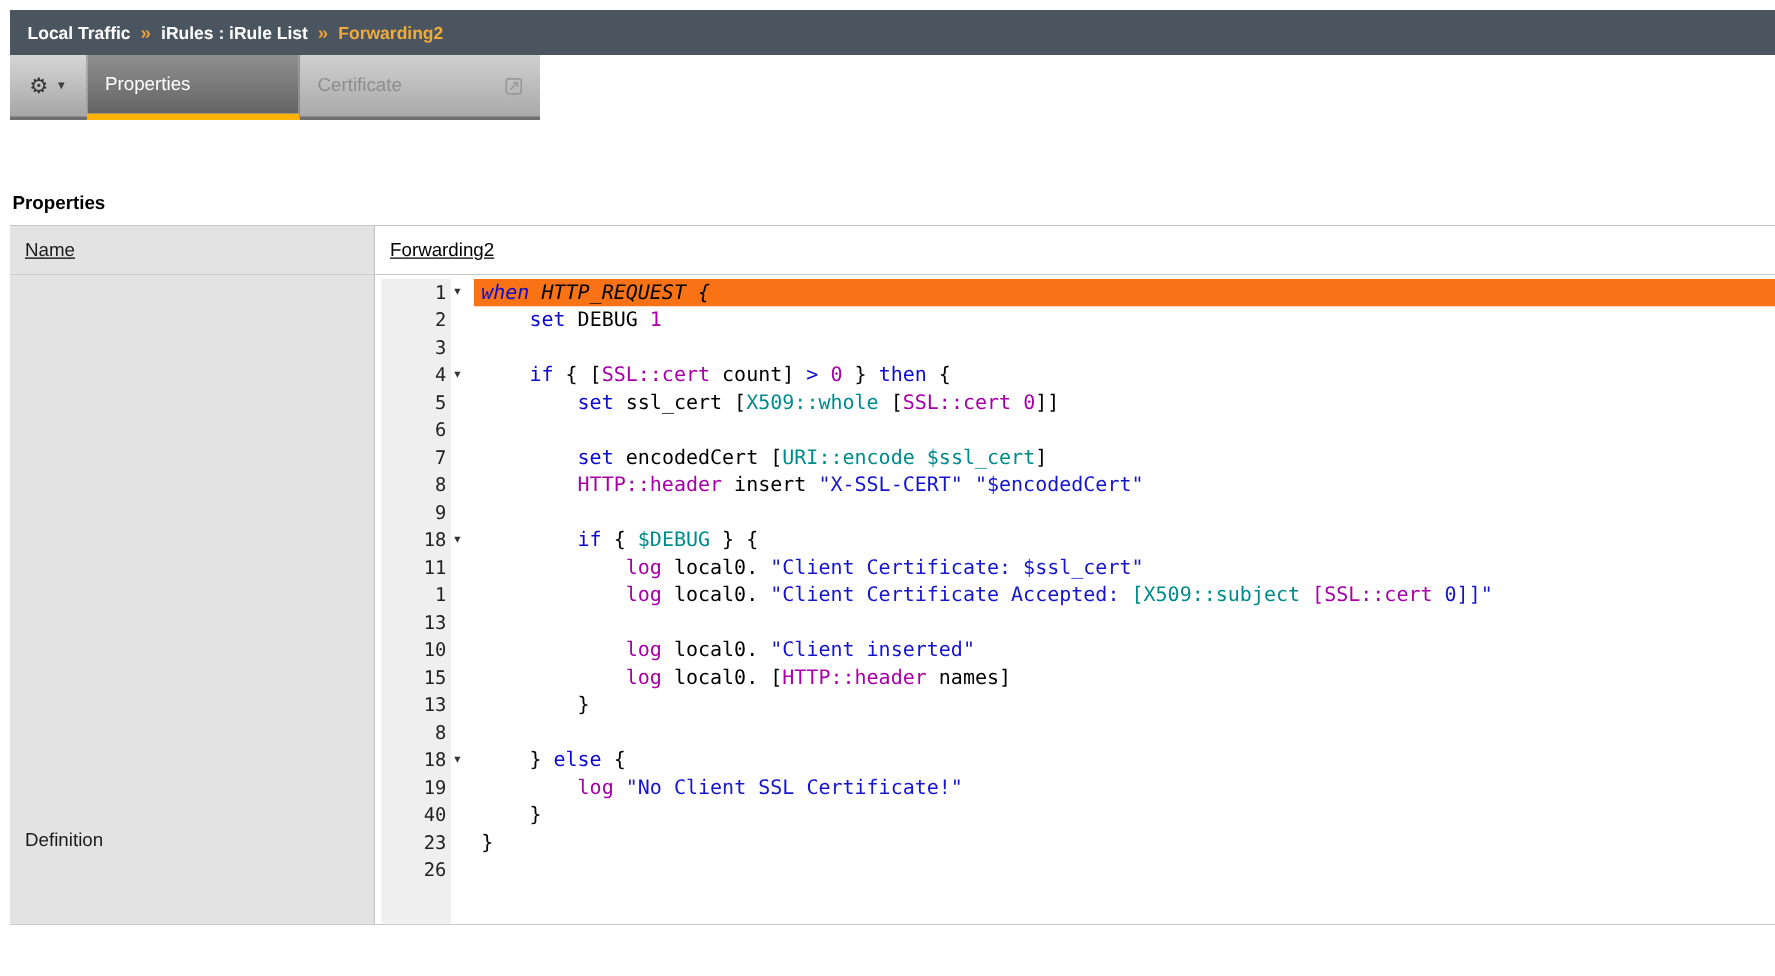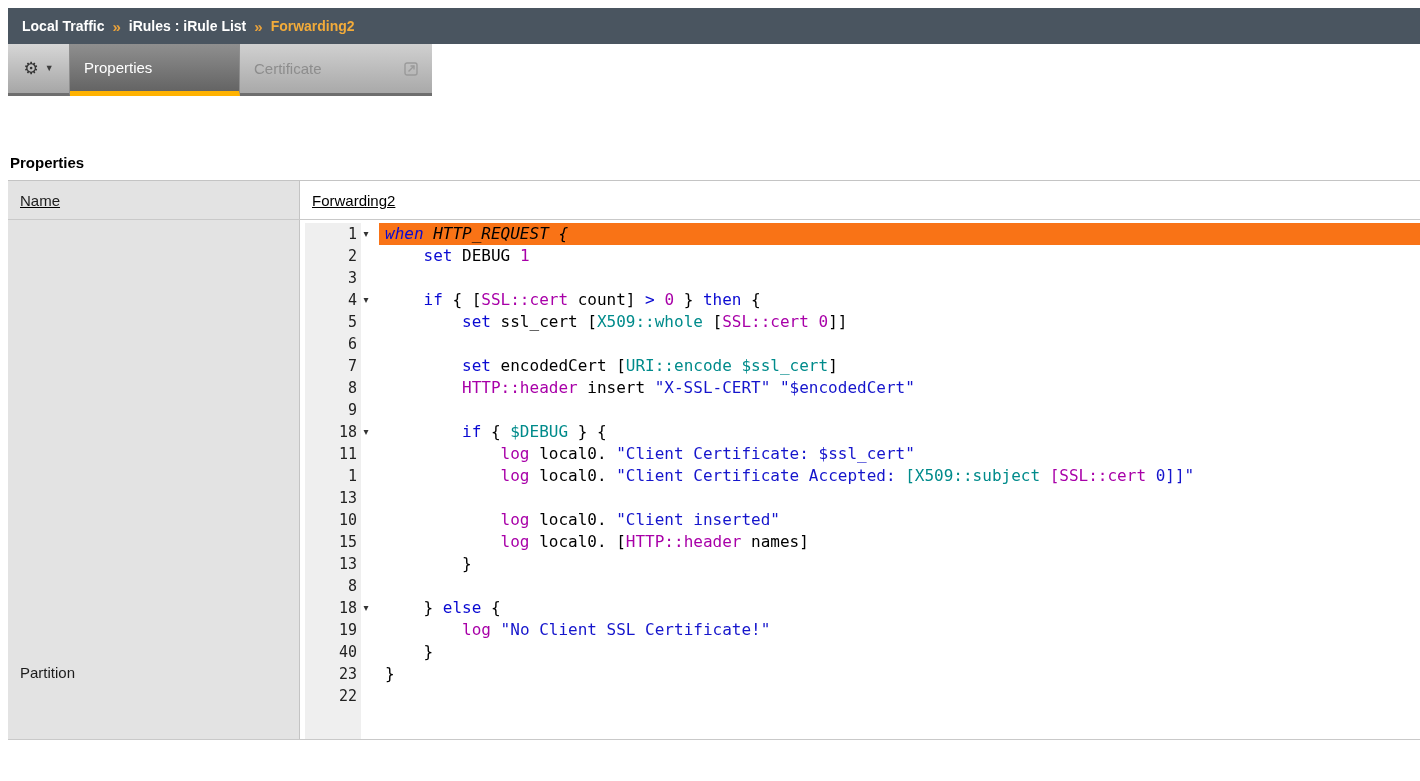--- a/index.html
+++ b/index.html
@@ -91,21 +91,21 @@
 </div>
 
 <div class="section-title">Properties</div>
 
 <div class="ptable">
   <div class="prow small">
     <div class="plabel">Name</div>
     <div class="pvalue">Forwarding2</div>
   </div>
   <div class="prow def">
-    <div class="plabel">Partition</div>
+    <div class="plabel">Definition</div>
     <div class="pvalue">
       <div class="editor">
         <div class="gutter">
             <div class="gutter-line">
               <span class="num">1</span>
               <span class="fold">▾</span>
             </div>
             <div class="gutter-line">
               <span class="num">2</span>
               <span class="fold"></span>
@@ -180,21 +180,21 @@
             </div>
             <div class="gutter-line">
               <span class="num">40</span>
               <span class="fold"></span>
             </div>
             <div class="gutter-line">
               <span class="num">23</span>
               <span class="fold"></span>
             </div>
             <div class="gutter-line">
-              <span class="num">22</span>
+              <span class="num">26</span>
               <span class="fold"></span>
             </div>
           </div>
         <div class="codearea"><div class="code-line active"><span style="color: rgb(10, 10, 210);">when</span><span style="color: rgb(0, 0, 0);"> HTTP_REQUEST {</span></div><div class="code-line"><span style="color: rgb(0, 0, 0);">    </span><span style="color: rgb(10, 10, 210);">set</span><span style="color: rgb(0, 0, 0);"> DEBUG </span><span style="color: rgb(168, 0, 168);">1</span></div><div class="code-line"> </div><div class="code-line"><span style="color: rgb(0, 0, 0);">    </span><span style="color: rgb(10, 10, 210);">if</span><span style="color: rgb(0, 0, 0);"> { [</span><span style="color: rgb(168, 0, 168);">SSL::cert</span><span style="color: rgb(0, 0, 0);"> count] </span><span style="color: rgb(10, 10, 210);">&gt;</span><span style="color: rgb(0, 0, 0);"> </span><span style="color: rgb(168, 0, 168);">0</span><span style="color: rgb(0, 0, 0);"> } </span><span style="color: rgb(10, 10, 210);">then</span><span style="color: rgb(0, 0, 0);"> {</span></div><div class="code-line"><span style="color: rgb(0, 0, 0);">        </span><span style="color: rgb(10, 10, 210);">set</span><span style="color: rgb(0, 0, 0);"> ssl_cert [</span><span style="color: rgb(0, 139, 139);">X509::whole</span><span style="color: rgb(0, 0, 0);"> [</span><span style="color: rgb(168, 0, 168);">SSL::cert</span><span style="color: rgb(0, 0, 0);"> </span><span style="color: rgb(168, 0, 168);">0</span><span style="color: rgb(0, 0, 0);">]]</span></div><div class="code-line"> </div><div class="code-line"><span style="color: rgb(0, 0, 0);">        </span><span style="color: rgb(10, 10, 210);">set</span><span style="color: rgb(0, 0, 0);"> encodedCert [</span><span style="color: rgb(0, 139, 139);">URI::encode</span><span style="color: rgb(0, 0, 0);"> </span><span style="color: rgb(0, 139, 139);">$ssl_cert</span><span style="color: rgb(0, 0, 0);">]</span></div><div class="code-line"><span style="color: rgb(0, 0, 0);">        </span><span style="color: rgb(168, 0, 168);">HTTP::header</span><span style="color: rgb(0, 0, 0);"> insert </span><span style="color: rgb(21, 21, 204);">"X-SSL-CERT"</span><span style="color: rgb(0, 0, 0);"> </span><span style="color: rgb(21, 21, 204);">"$encodedCert"</span></div><div class="code-line"> </div><div class="code-line"><span style="color: rgb(0, 0, 0);">        </span><span style="color: rgb(10, 10, 210);">if</span><span style="color: rgb(0, 0, 0);"> { </span><span style="color: rgb(0, 139, 139);">$DEBUG</span><span style="color: rgb(0, 0, 0);"> } {</span></div><div class="code-line"><span style="color: rgb(0, 0, 0);">            </span><span style="color: rgb(168, 0, 168);">log</span><span style="color: rgb(0, 0, 0);"> local0. </span><span style="color: rgb(21, 21, 204);">"Client Certificate: $ssl_cert"</span></div><div class="code-line"><span style="color: rgb(0, 0, 0);">            </span><span style="color: rgb(168, 0, 168);">log</span><span style="color: rgb(0, 0, 0);"> local0. </span><span style="color: rgb(21, 21, 204);">"Client Certificate Accepted: </span><span style="color: rgb(0, 139, 139);">[X509::subject</span><span style="color: rgb(21, 21, 204);"> </span><span style="color: rgb(168, 0, 168);">[SSL::cert</span><span style="color: rgb(21, 21, 204);"> 0]]"</span></div><div class="code-line"> </div><div class="code-line"><span style="color: rgb(0, 0, 0);">            </span><span style="color: rgb(168, 0, 168);">log</span><span style="color: rgb(0, 0, 0);"> local0. </span><span style="color: rgb(21, 21, 204);">"Client inserted"</span></div><div class="code-line"><span style="color: rgb(0, 0, 0);">            </span><span style="color: rgb(168, 0, 168);">log</span><span style="color: rgb(0, 0, 0);"> local0. [</span><span style="color: rgb(168, 0, 168);">HTTP::header</span><span style="color: rgb(0, 0, 0);"> names]</span></div><div class="code-line"><span style="color: rgb(0, 0, 0);">        }</span></div><div class="code-line"> </div><div class="code-line"><span style="color: rgb(0, 0, 0);">    } </span><span style="color: rgb(10, 10, 210);">else</span><span style="color: rgb(0, 0, 0);"> {</span></div><div class="code-line"><span style="color: rgb(0, 0, 0);">        </span><span style="color: rgb(168, 0, 168);">log</span><span style="color: rgb(0, 0, 0);"> </span><span style="color: rgb(21, 21, 204);">"No Client SSL Certificate!"</span></div><div class="code-line"><span style="color: rgb(0, 0, 0);">    }</span></div><div class="code-line"><span style="color: rgb(0, 0, 0);">}</span></div><div class="code-line"> </div></div>
       </div>
     </div>
   </div>
 </div>
 
 </body></html>

